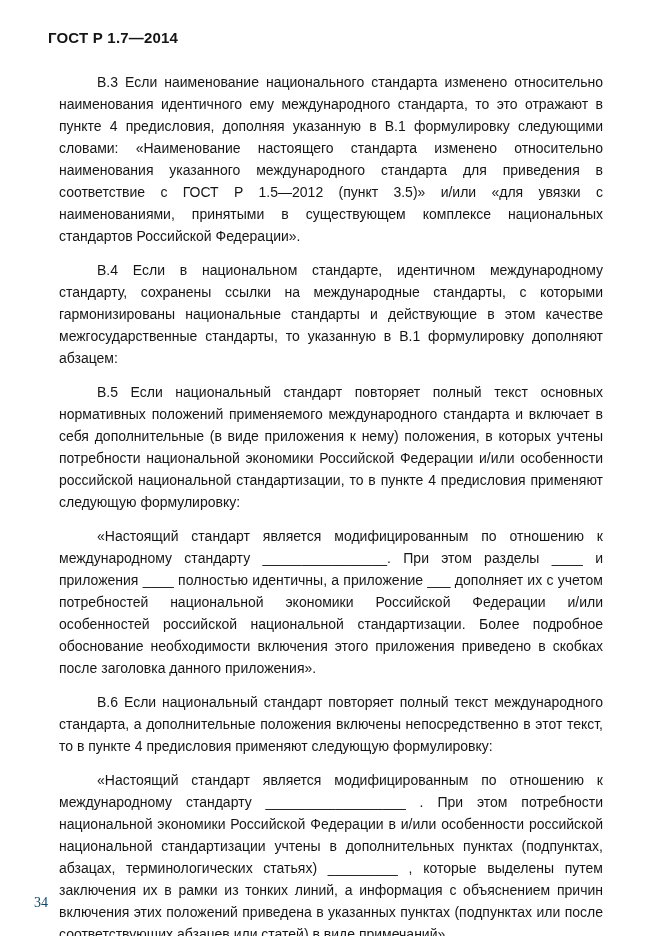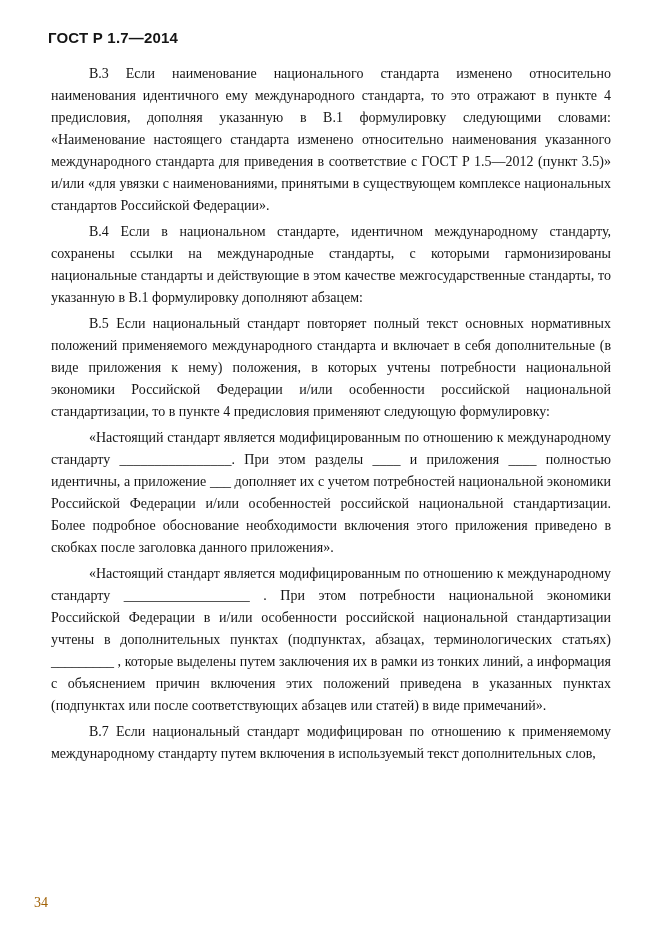--- a/index.html
+++ b/index.html
@@ -30,45 +30,45 @@
     top: 59px;
     left: 47px;
     width: 568px;
     font-size: 14px;
     line-height: 22px;
     text-align: justify;
     hyphens: auto;
     -webkit-hyphens: auto;
   }
   .doc-body p {
-    margin: 4px;
+    margin: 12px;
     padding: 0;
     text-indent: 38px;
-    font-family: Liberation Serif, serif;
   }
   .page-number {
     position: absolute;
     left: 34px;
     bottom: 25px;
     font-family: "Liberation Serif", serif;
     font-size: 14px;
-    color: #a16207;
+    color: #0c4a6e;
   }
 </style>
 </head>
 <body>
 
 <div class="page">
 
   <div class="doc-header">ГОСТ Р 1.7—2014</div>
 
   <div class="doc-body">
     <p>В.3 Если наименование национального стандарта изменено относительно наименования идентичного ему международного стандарта, то это отражают в пункте 4 предисловия, дополняя указанную в В.1 формулировку следующими словами: «Наименование настоящего стандарта изменено относительно наименования указанного международного стандарта для приведения в соответствие с ГОСТ Р 1.5—2012 (пункт 3.5)» и/или «для увязки с наименованиями, принятыми в существующем комплексе национальных стандартов Российской Федерации».</p>
     <p>В.4 Если в национальном стандарте, идентичном международному стандарту, сохранены ссылки на международные стандарты, с которыми гармонизированы национальные стандарты и действующие в этом качестве межгосударственные стандарты, то указанную в В.1 формулировку дополняют абзацем:</p>
     <p>В.5 Если национальный стандарт повторяет полный текст основных нормативных положений применяемого международного стандарта и включает в себя дополнительные (в виде приложения к нему) положения, в которых учтены потребности национальной экономики Российской Федерации и/или особенности российской национальной стандартизации, то в пункте 4 предисловия применяют следующую формулировку:</p>
     <p>«Настоящий стандарт является модифицированным по отношению к международному стандарту ________________. При этом разделы ____ и приложения ____ полностью идентичны, а приложение ___ дополняет их с учетом потребностей национальной экономики Российской Федерации и/или особенностей российской национальной стандартизации. Более подробное обоснование необходимости включения этого приложения приведено в скобках после заголовка данного приложения».</p>
+    <p>В.6 Если национальный стандарт повторяет полный текст международного стандарта, а дополнительные положения включены непосредственно в этот текст, то в пункте 4 предисловия применяют следующую формулировку:</p>
     <p>«Настоящий стандарт является модифицированным по отношению к международному стандарту __________________ . При этом потребности национальной экономики Российской Федерации в и/или особенности российской национальной стандартизации учтены в дополнительных пунктах (подпунктах, абзацах, терминологических статьях) _________ , которые выделены путем заключения их в рамки из тонких линий, а информация с объяснением причин включения этих положений приведена в указанных пунктах (подпунктах или после соответствующих абзацев или статей) в виде примечаний».</p>
     <p>В.7 Если национальный стандарт модифицирован по отношению к применяемому международному стандарту путем включения в используемый текст дополнительных слов,</p>
   </div>
 
   <div class="page-number">34</div>
 
 </div>
 
 </body></html>

